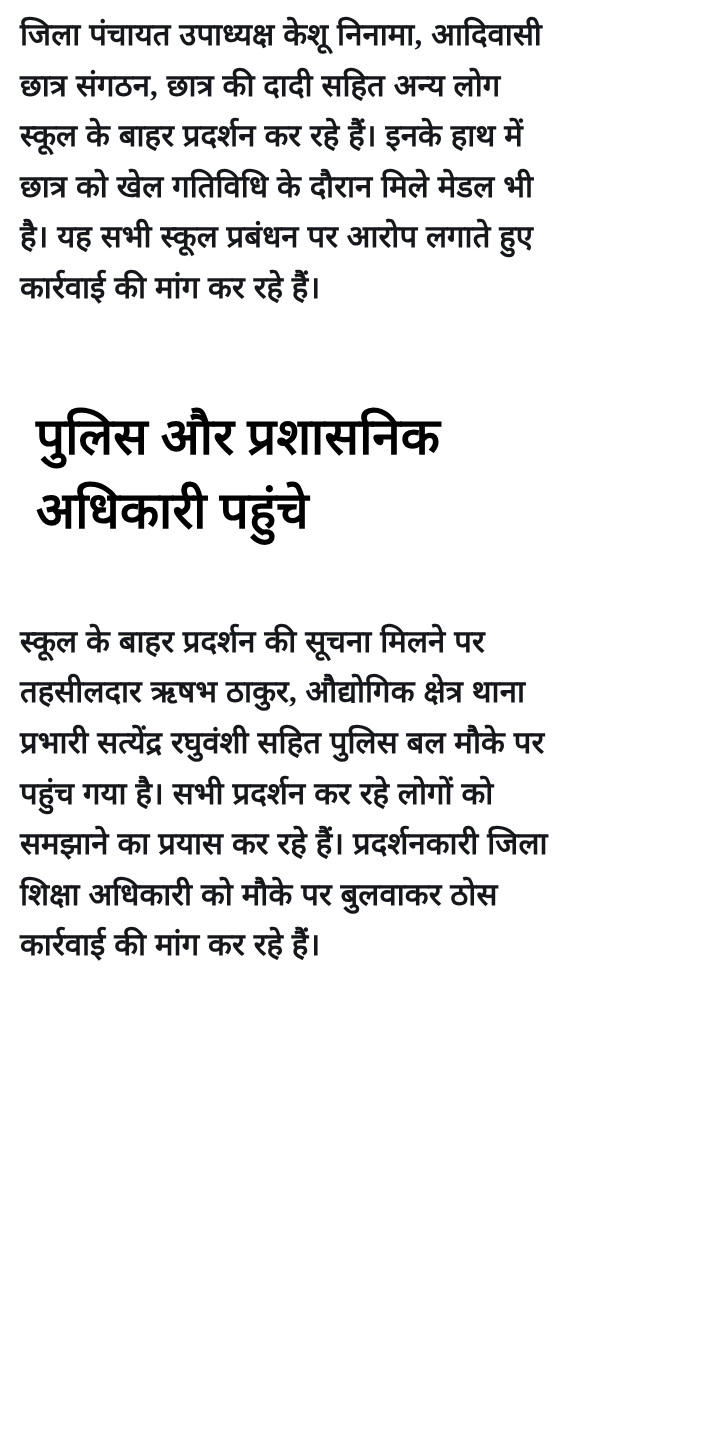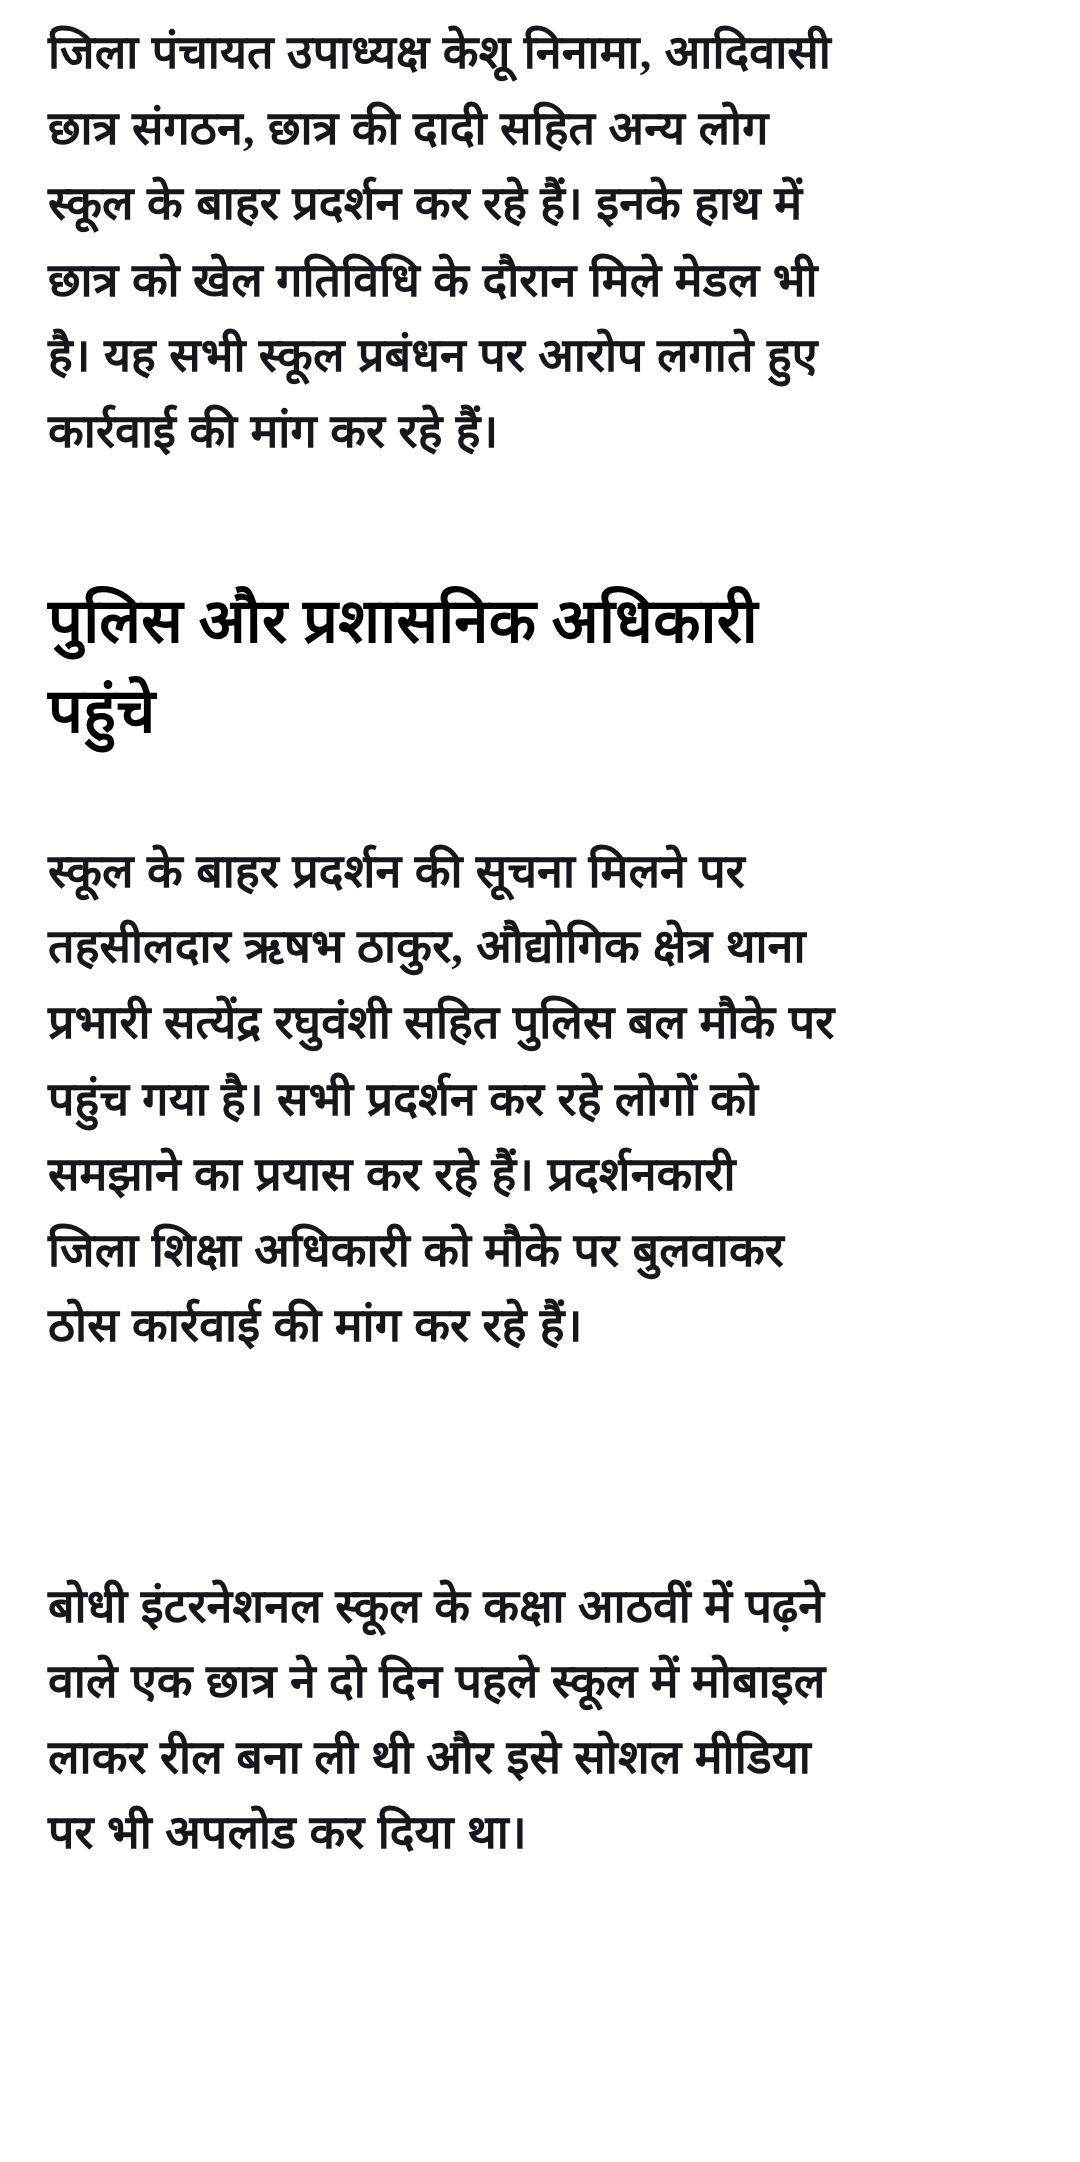--- a/index.html
+++ b/index.html
@@ -10,36 +10,36 @@
   body {
     width: 720px;
     min-height: 1441px;
     font-family: "Liberation Serif", "DejaVu Serif", serif;
     color: #111111;
     -webkit-font-smoothing: antialiased;
   }
   .article {
     box-sizing: border-box;
     width: 593px;
-    padding: 10px 36px 0 32px;
+    padding: 10px 36px 0 20px;
   }
   p.body-text {
     margin: 0;
     font-family: "Liberation Serif", "DejaVu Serif", serif;
     font-size: 31px;
     line-height: 1.63;
     font-weight: 700;
     color: #15171a;
     letter-spacing: 0.1px;
     word-spacing: 1px;
   }
   h2.section-heading {
-    margin: 0;
+    margin: 16px;
     font-family: "Liberation Serif", "DejaVu Serif", serif;
-    font-size: 41px;
+    font-size: 51px;
     line-height: 1.45;
     font-weight: 700;
     color: #000000;
     letter-spacing: 0.2px;
   }
   .gap-after-para-1 { height: 72px; }
   .gap-after-heading-1 { height: 52px; }
   .gap-after-para-2 { height: 82px; }
   .gap-after-heading-2 { height: 54px; }
 </style>
@@ -56,15 +56,14 @@
 
   <div class="gap-after-heading-1"></div>
 
   <p class="body-text">स्कूल के बाहर प्रदर्शन की सूचना मिलने पर तहसीलदार ऋषभ ठाकुर, औद्योगिक क्षेत्र थाना प्रभारी सत्येंद्र रघुवंशी सहित पुलिस बल मौके पर पहुंच गया है। सभी प्रदर्शन कर रहे लोगों को समझाने का प्रयास कर रहे हैं। प्रदर्शनकारी जिला शिक्षा अधिकारी को मौके पर बुलवाकर ठोस कार्रवाई की मांग कर रहे हैं।</p>
 
   <div class="gap-after-para-2"></div>
 
 
   <div class="gap-after-heading-2"></div>
 
-  <p class="body-text">बोधी इंटरनेशनल स्कूल के कक्षा आठवीं में पढ़ने वाले एक छात्र ने दो दिन पहले स्कूल में मोबाइल लाकर रील बना ली थी और इसे सोशल मीडिया पर भी अपलोड कर दिया था।</p>
 
 </div>
 
 </body></html>

